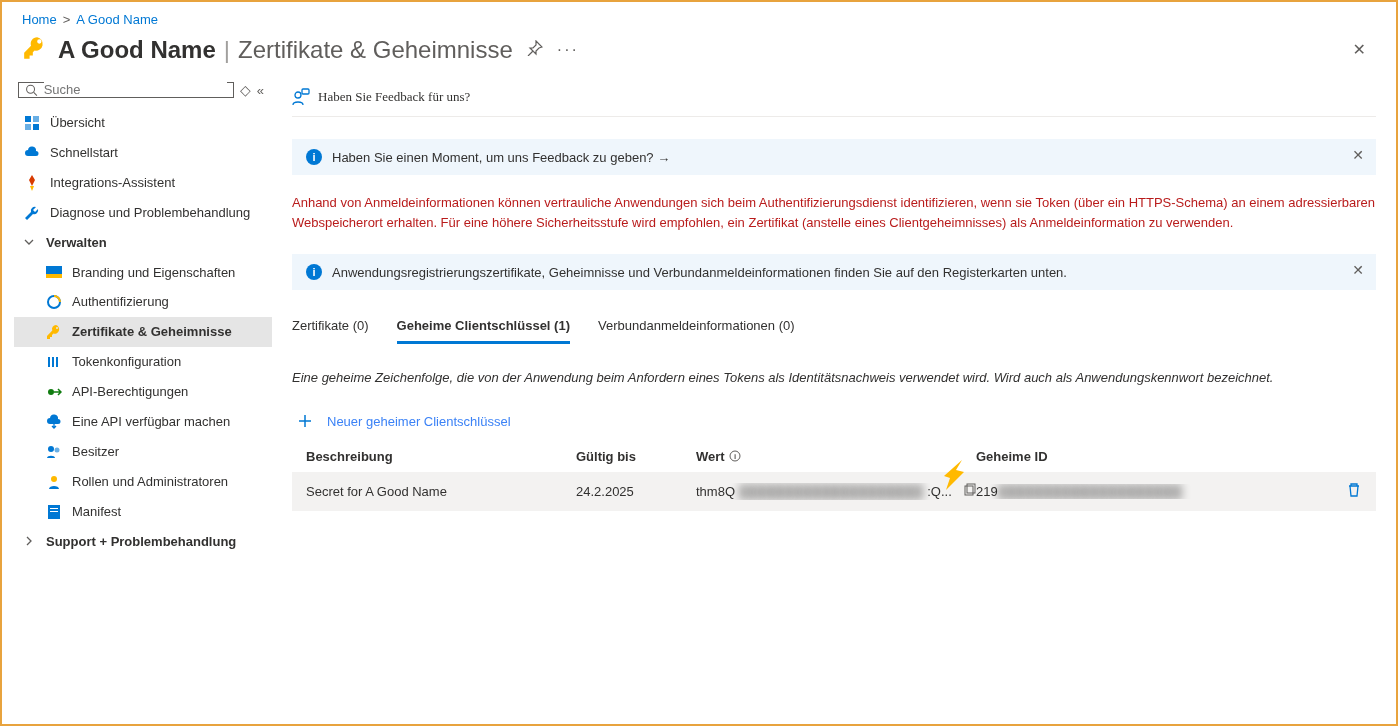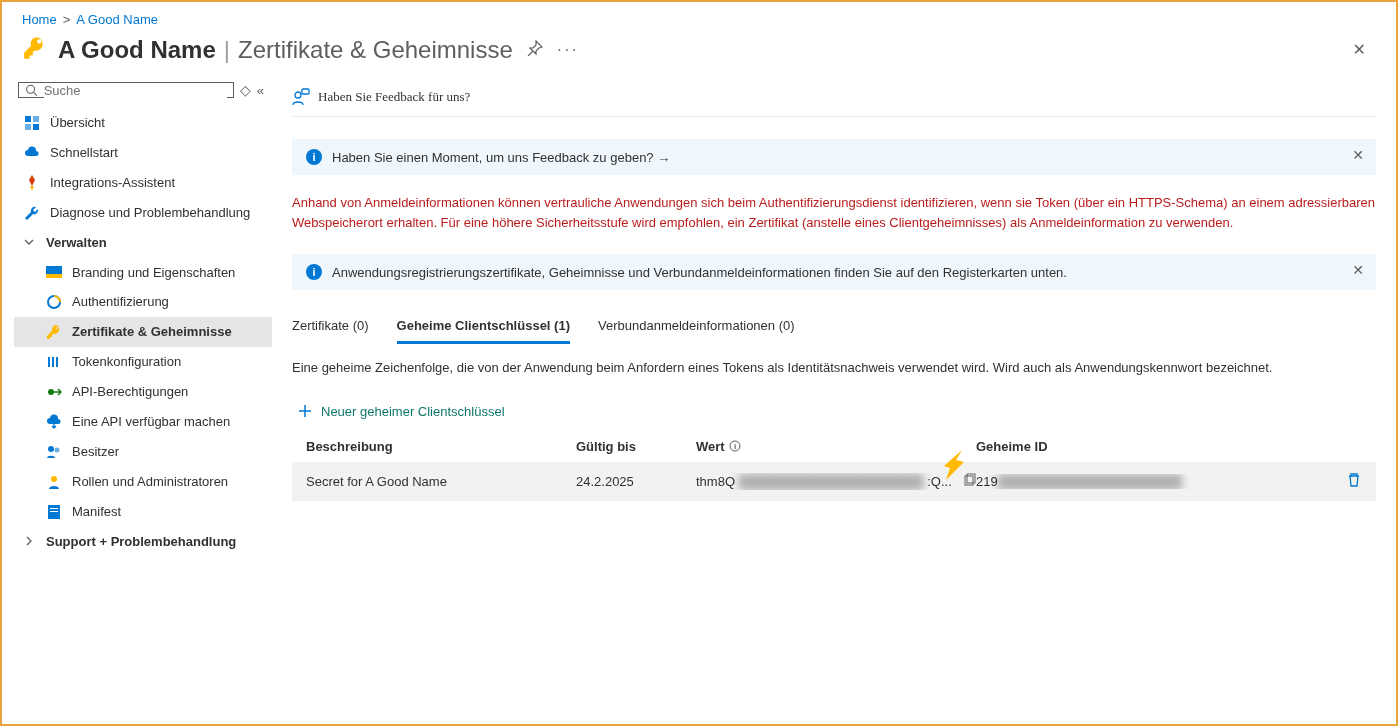--- a/index.html
+++ b/index.html
@@ -11,21 +11,21 @@
   .titlebar .key-icon svg { width: 26px; height: 26px; }
   .titlebar .title { font-size: 24px; font-weight: 600; margin-left: 10px; }
   .titlebar .subtitle { font-size: 24px; font-weight: 400; color: #605e5c; margin-left: 8px; }
   .titlebar .divider { color: #a19f9d; font-size: 24px; margin-left: 8px; }
   .titlebar .pin { margin-left: 14px; color: #605e5c; cursor: pointer; }
   .titlebar .more { margin-left: 14px; color: #605e5c; cursor: pointer; font-size: 16px; letter-spacing: 2px; }
   .titlebar .close { margin-left: auto; font-size: 16px; color: #605e5c; cursor: pointer; padding-right: 10px;}
   .layout { display: flex; height: calc(100% - 80px); }
   .sidebar { width: 270px; border-right: none; padding: 6px 0 0 12px; position: relative; }
   .searchrow { display: flex; align-items: center; gap: 6px; margin: 0 8px 10px 4px; }
-  .searchbox { flex: 1; display: flex; align-items: center; border: 1px solid #605e5c; height: 16px; padding: 0 6px; }
+  .searchbox { flex: 1; display: flex; align-items: flex-end; border: 1px solid #605e5c; height: 16px; padding: 0 6px; }
   .searchbox svg { width: 14px; height: 14px; }
   .searchbox input { border: none; outline: none; margin-left: 6px; font-size: 13px; width: 100%; color: #605e5c; }
   .searchrow .gear { color: #605e5c; cursor: pointer; font-size: 14px;}
   .searchrow .collapse { color: #605e5c; cursor: pointer; font-size: 13px; }
   .nav-item { display: flex; align-items: center; padding: 7px 10px 7px 10px; cursor: pointer; gap: 10px; }
   .nav-item .icon { width: 16px; display: flex; justify-content: center; }
   .nav-item.child { padding-left: 32px; }
   .nav-item.group { font-weight: 700; }
   .nav-item.group .chev { width: 12px; }
   .nav-item.selected { background: #e5e5e5; font-weight: 600; }
@@ -33,22 +33,22 @@
   .main { flex: 1; padding: 6px 20px 0 20px; overflow: auto; }
   .cmdbar { display: flex; align-items: center; padding: 6px 0 10px 0; border-bottom: 1px solid #edebe9; }
   .cmdbar .fb { display: flex; align-items: center; gap: 8px; color: #323130; cursor: pointer; font-family: Liberation Serif, serif; }
   .banner { background: #eff6fc; margin-top: 22px; padding: 10px 14px; display: flex; align-items: center; position: relative; }
   .banner .info-icon { width: 16px; height: 16px; margin-right: 10px; flex-shrink: 0; }
   .banner .dismiss { position: absolute; right: 12px; top: 8px; color: #605e5c; cursor: pointer; font-size: 14px;}
   .desc { margin-top: 18px; line-height: 1.5; color: #b91c1c; }
   .tabs { display: flex; gap: 28px; margin-top: 20px; border-bottom: none; }
   .tab { padding: 8px 0; cursor: pointer; border-bottom: 3px solid transparent; }
   .tab.active { border-bottom: 3px solid #0078d4; font-weight: 600; }
-  .tabdesc { margin-top: 14px; line-height: 1.5; }
-  .addnew { display: inline-flex; align-items: center; gap: 9px; margin-top: 22px; color: #0f766e; cursor: pointer; padding: 4px 6px;}
+  .tabdesc { margin-top: 24px; line-height: 1.5; font-style: italic; }
+  .addnew { display: inline-flex; align-items: center; gap: 15px; margin-top: 22px; color: #3b82f6; cursor: pointer; padding: 4px 6px;}
   .tablewrap { margin-top: 8px; }
   .thead { display: flex; font-weight: 600; padding: 8px 14px; }
   .col-desc { width: 270px; }
   .col-exp { width: 120px; }
   .col-val { width: 280px; display:flex; align-items:center; gap:4px;}
   .col-id { flex: 1; }
   .col-actions { width: 40px; text-align: right; }
   .trow { display: flex; padding: 10px 14px; background: #f3f2f1; align-items: center; position: relative;}
   .blur { color: transparent; text-shadow: 0 0 8px rgba(0,0,0,0.3); user-select: none; }
   .arrow-callout { position: absolute; left: 640px; top: -14px; }

